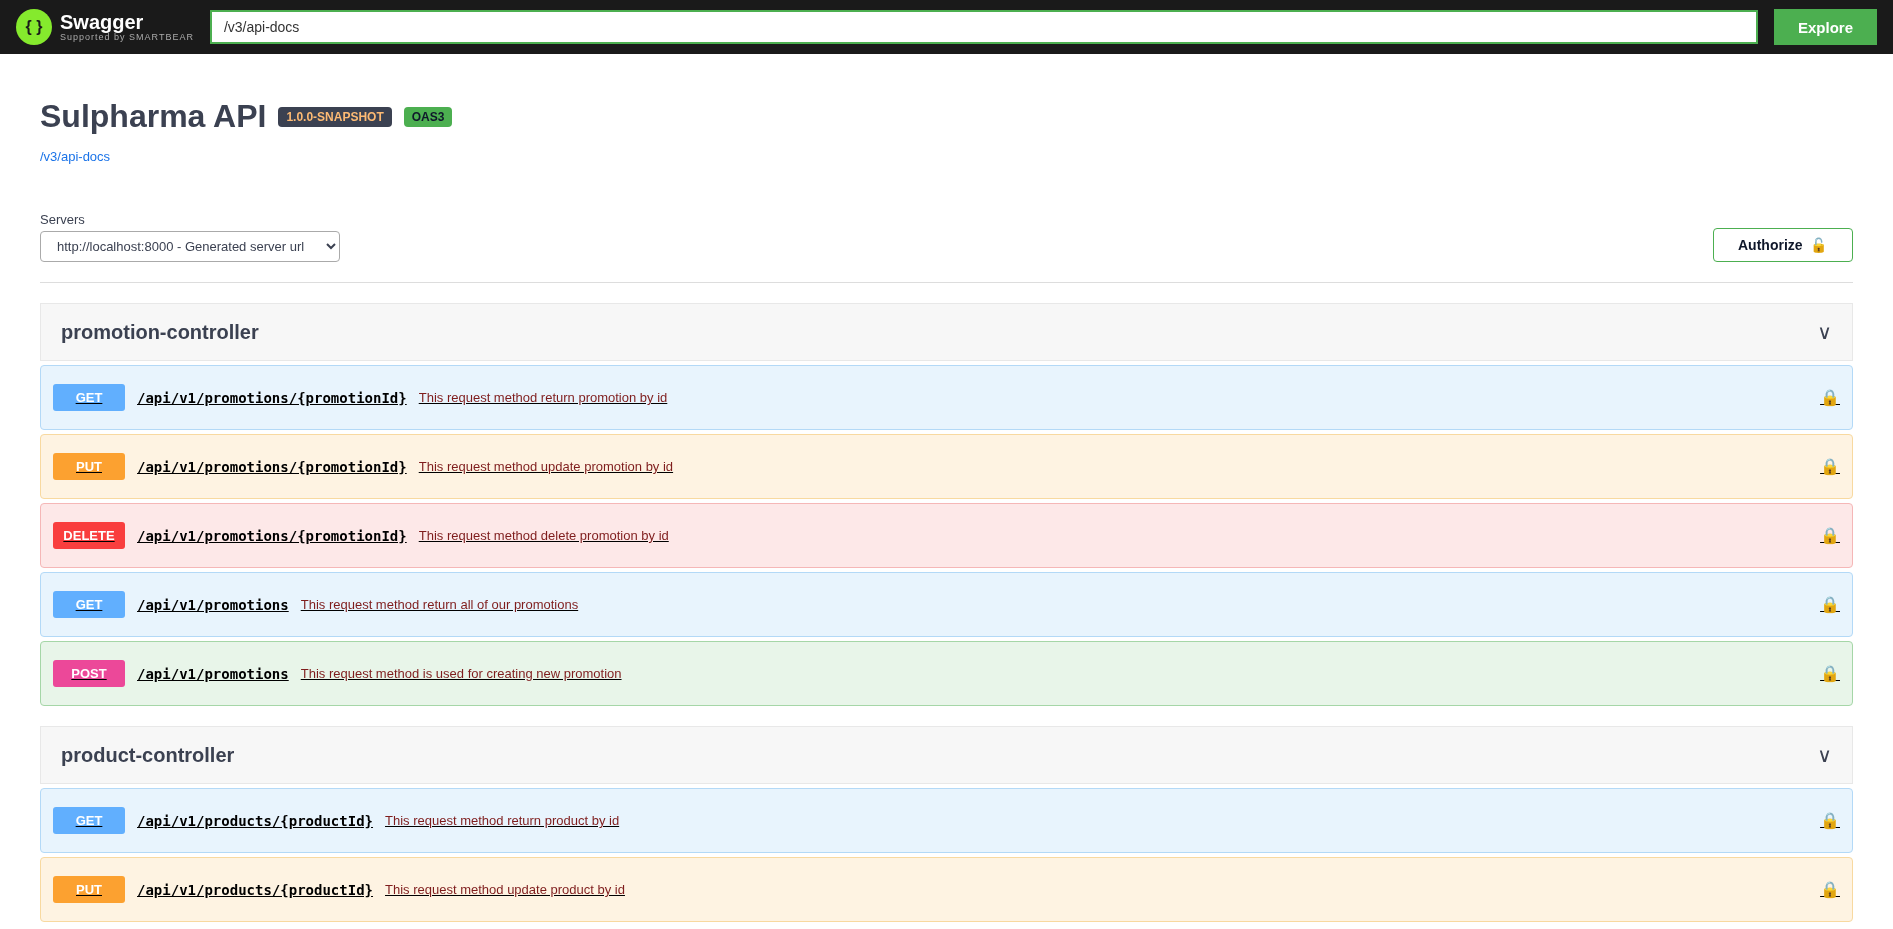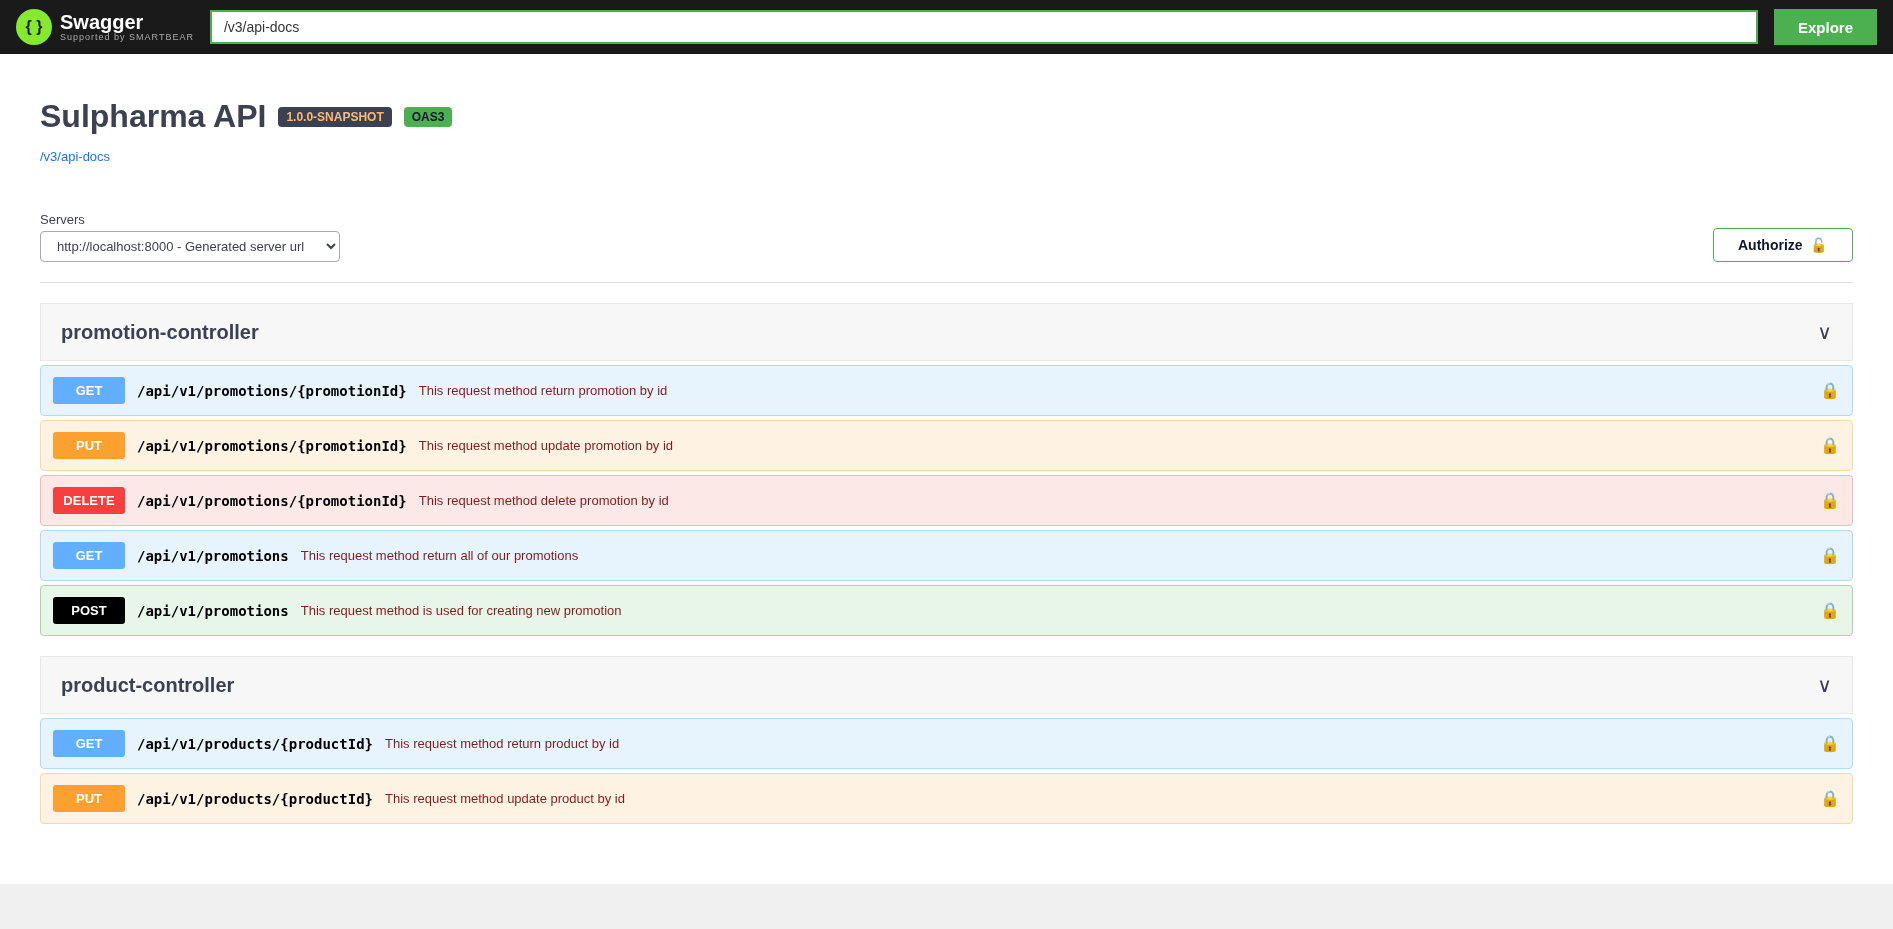--- a/index.html
+++ b/index.html
@@ -182,23 +182,24 @@
       color: #3b4151;
     }
 
     
     .endpoint-row {
       display: flex;
       align-items: center;
       border: 1px solid transparent;
       border-radius: 4px;
       margin-bottom: 4px;
-      padding: 11px 12px;
+      padding: 18px 12px;
       cursor: pointer;
       gap: 12px;
+      text-decoration: underline;
     }
     .endpoint-row.get {
       background: #e8f4fd;
       border-color: #b3d9f7;
     }
     .endpoint-row.put {
       background: #fef3e2;
       border-color: #f8d9a0;
     }
     .endpoint-row.delete {
@@ -215,21 +216,21 @@
       padding: 6px 0;
       text-align: center;
       color: white;
       font-weight: bold;
       font-size: 13px;
       border-radius: 3px;
     }
     .method-badge.get { background: #61affe; }
     .method-badge.put { background: #fca130; }
     .method-badge.delete { background: #f93e3e; }
-    .method-badge.post { background: #000000; }
+    .method-badge.post { background: #ec4899; }
 
     .endpoint-path {
       font-weight: bold;
       font-size: 14px;
       color: #000000;
       font-family: monospace;
     }
     .endpoint-desc {
       font-size: 13px;
       color: #7f1d1d;

